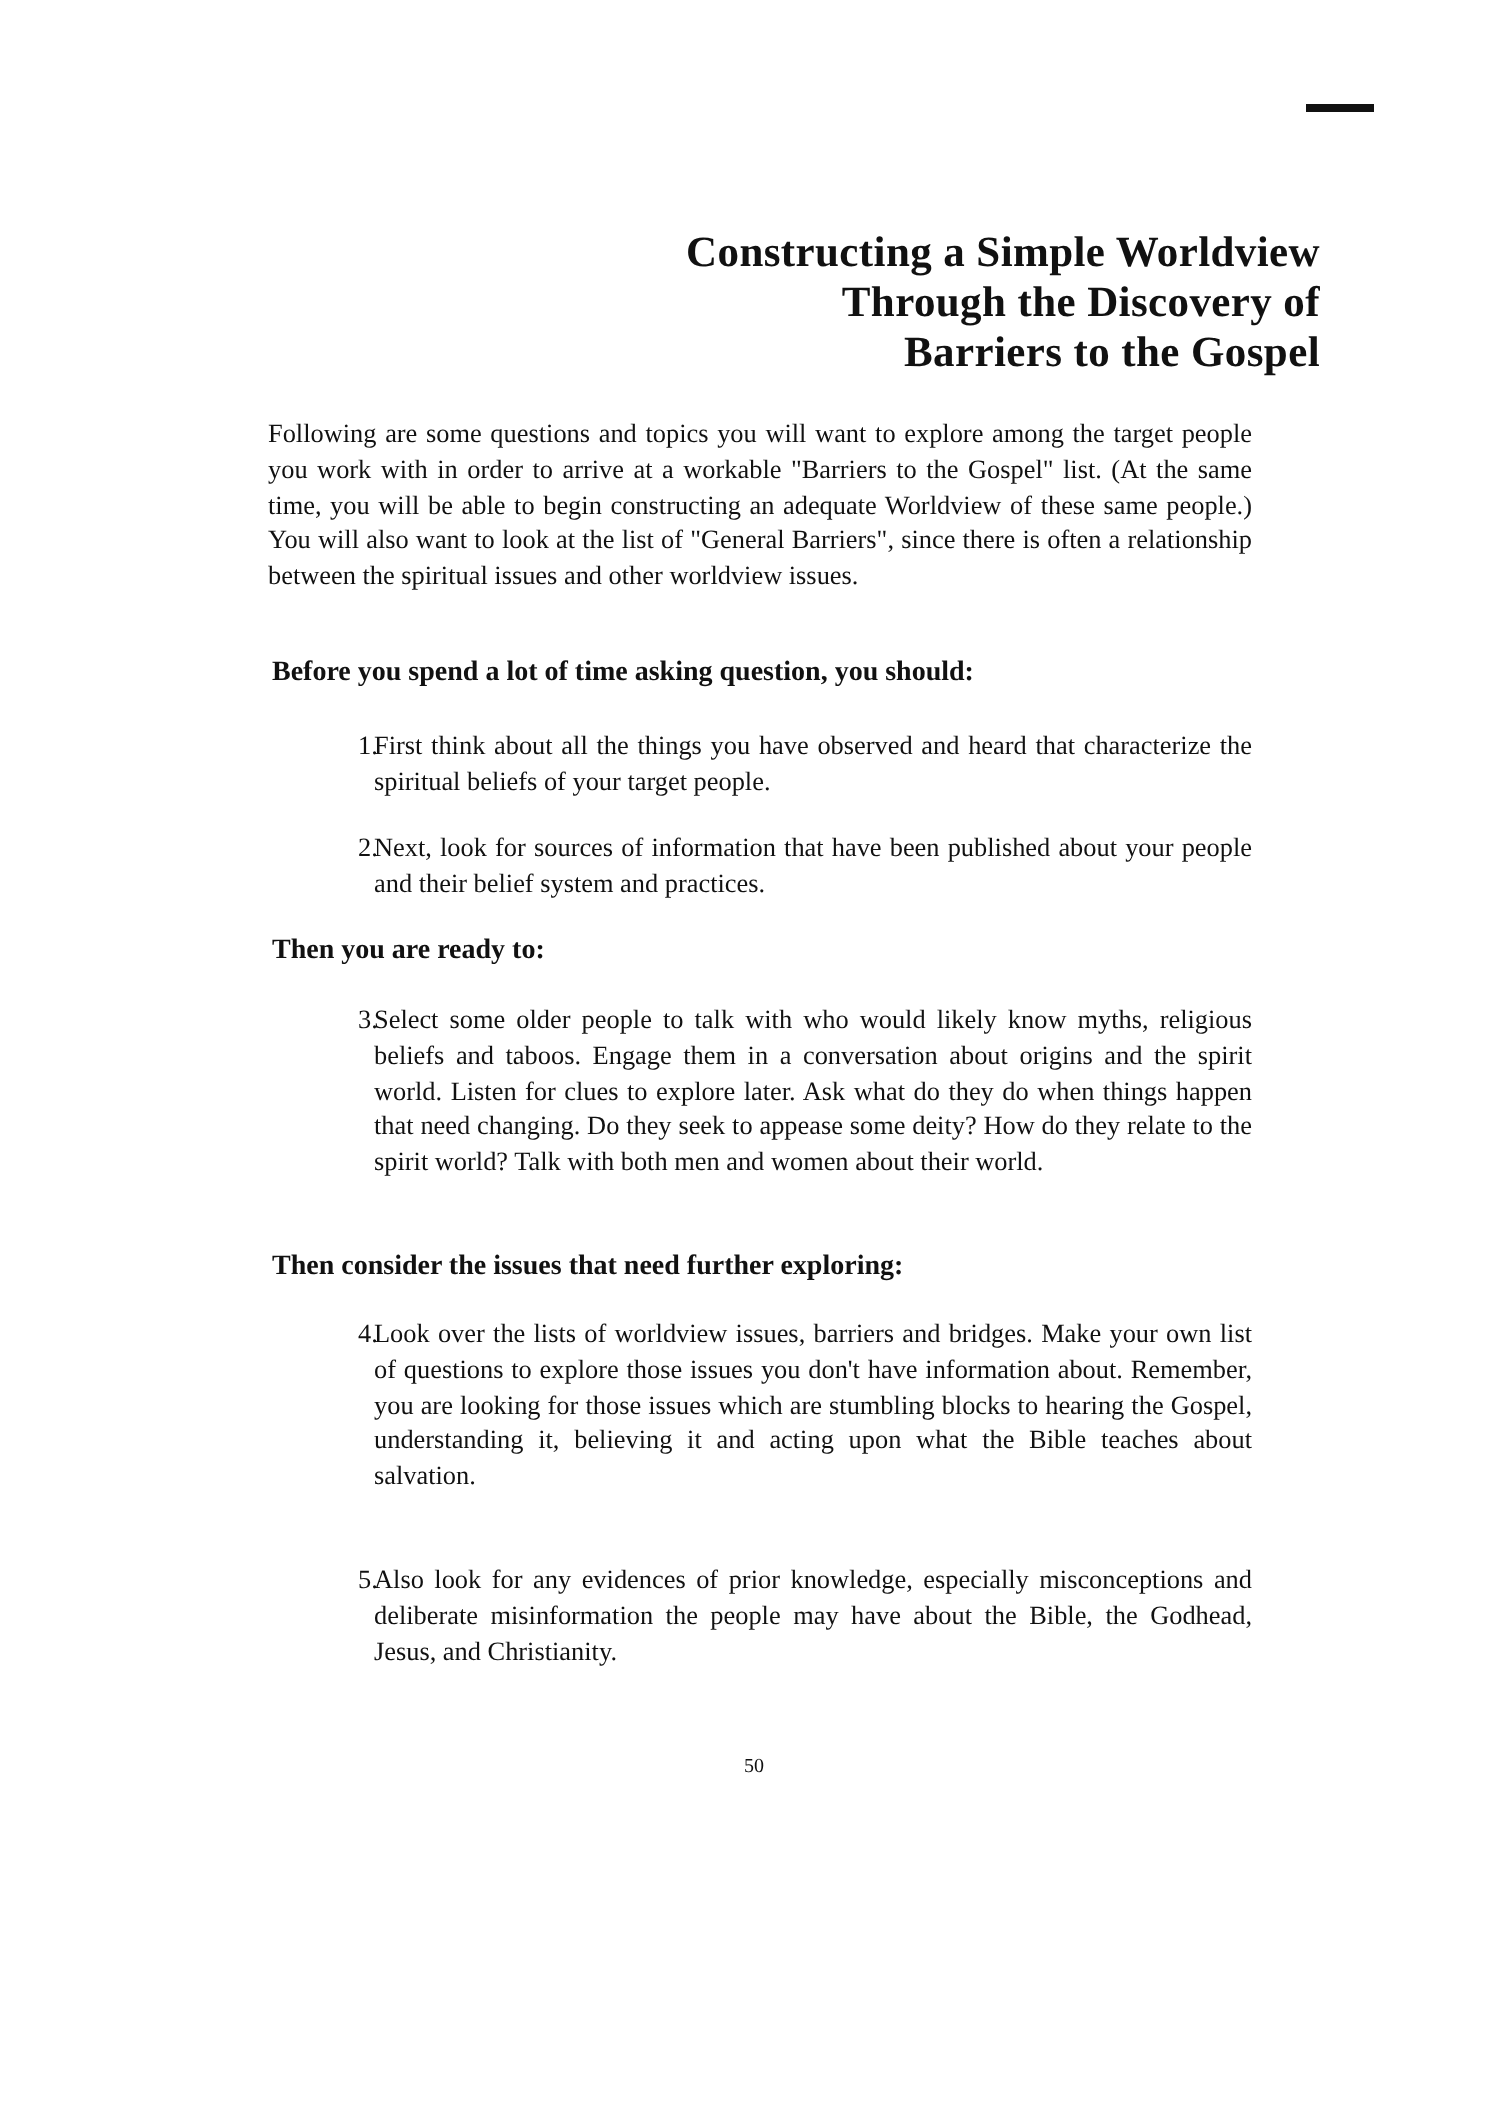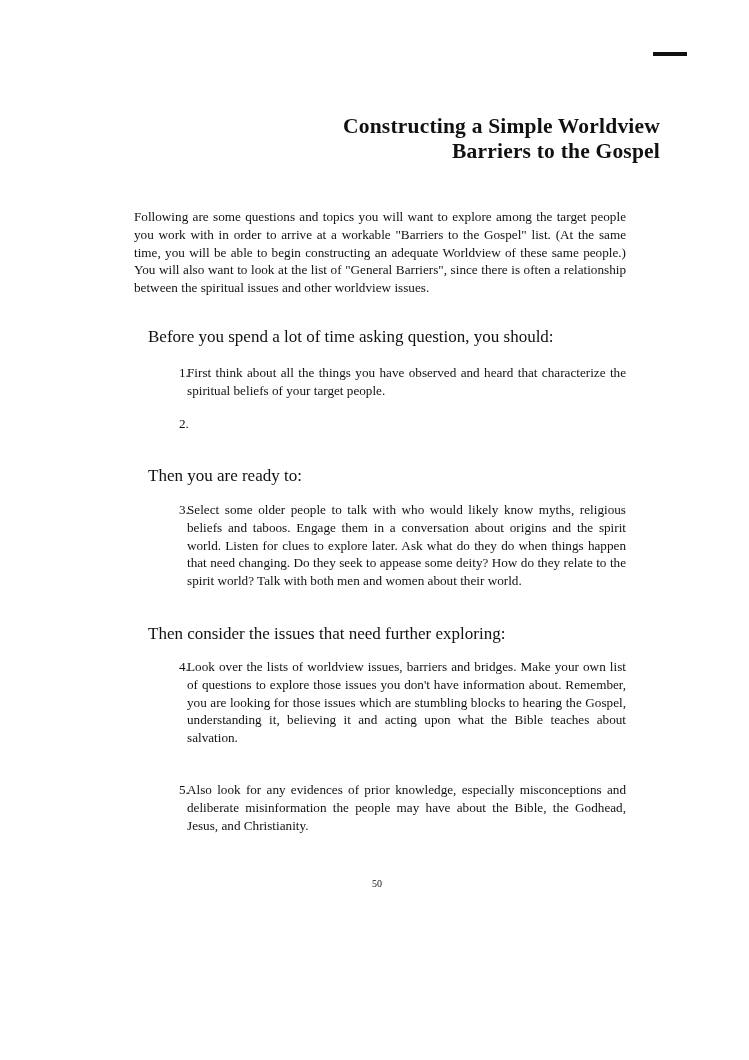--- a/index.html
+++ b/index.html
@@ -4,47 +4,49 @@
 <style>
   html, body { margin:0; padding:0; background:#fff; }
   body { width:749px; height:1060px; position:relative; overflow:hidden; color:#111;
          font-family:"Liberation Serif", "DejaVu Serif", serif; }
   .corner-mark { position:absolute; left:653px; top:52px; width:34px; height:4px; background:#111; }
   .title { position:absolute; left:100px; top:114px; width:560px; text-align:right;
            font-weight:bold; font-size:21.5px; line-height:25px; letter-spacing:0.2px; }
   .title div { white-space:nowrap; }
   .intro { position:absolute; left:134px; top:208px; width:492px; font-size:13.2px; line-height:17.8px;
            text-align:justify; }
-  .heading { position:absolute; left:148px; font-weight:normal; font-size:17px; line-height:17px; white-space:nowrap; }
+  .heading { position:absolute; left:136px; font-weight:bold; font-size:14px; line-height:17px; white-space:nowrap; }
   .item { position:absolute; left:134px; width:492px; font-size:13.2px; line-height:17.8px; }
   .item .num { position:absolute; left:45px; top:0; }
   .item .text { margin-left:53px; text-align:justify; }
   .page-num { position:absolute; left:372px; top:878px; font-size:10px; }
 </style>
 </head>
 <body>
 
 <div class="corner-mark"></div>
 
 <div class="title">
   <div>Constructing a Simple Worldview</div>
+  <div>Through the Discovery of</div>
   <div>Barriers to the Gospel</div>
 </div>
 
 <div class="intro">Following are some questions and topics you will want to explore among the target people you work with in order to arrive at a workable "Barriers to the Gospel" list. (At the same time, you will be able to begin constructing an adequate Worldview of these same people.)  You will also want to look at the list of "General Barriers", since there is often a relationship between the spiritual issues and other worldview issues.</div>
 
 <div class="heading" style="top:328px;">Before you spend a lot of time asking question, you should:</div>
 
 <div class="item" style="top:364px;">
   <span class="num">1.</span>
   <div class="text">First think about all the things you have observed and heard that characterize the spiritual beliefs of your target people.</div>
 </div>
 
 <div class="item" style="top:415px;">
   <span class="num">2.</span>
+  <div class="text">Next, look for sources of information that have been published about your people and their belief system and practices.</div>
 </div>
 
 <div class="heading" style="top:467px;">Then you are ready to:</div>
 
 <div class="item" style="top:501px;">
   <span class="num">3.</span>
   <div class="text">Select some older people to talk with who would likely know myths, religious beliefs and taboos.  Engage them in a conversation about origins and the spirit world.  Listen for clues to explore later.  Ask what do they do when things happen that need changing.  Do they seek to appease some deity?  How do they relate to the spirit world? Talk with both men and women about their world.</div>
 </div>
 
 <div class="heading" style="top:625px;text-align:right;">Then consider the issues that need further exploring:</div>

